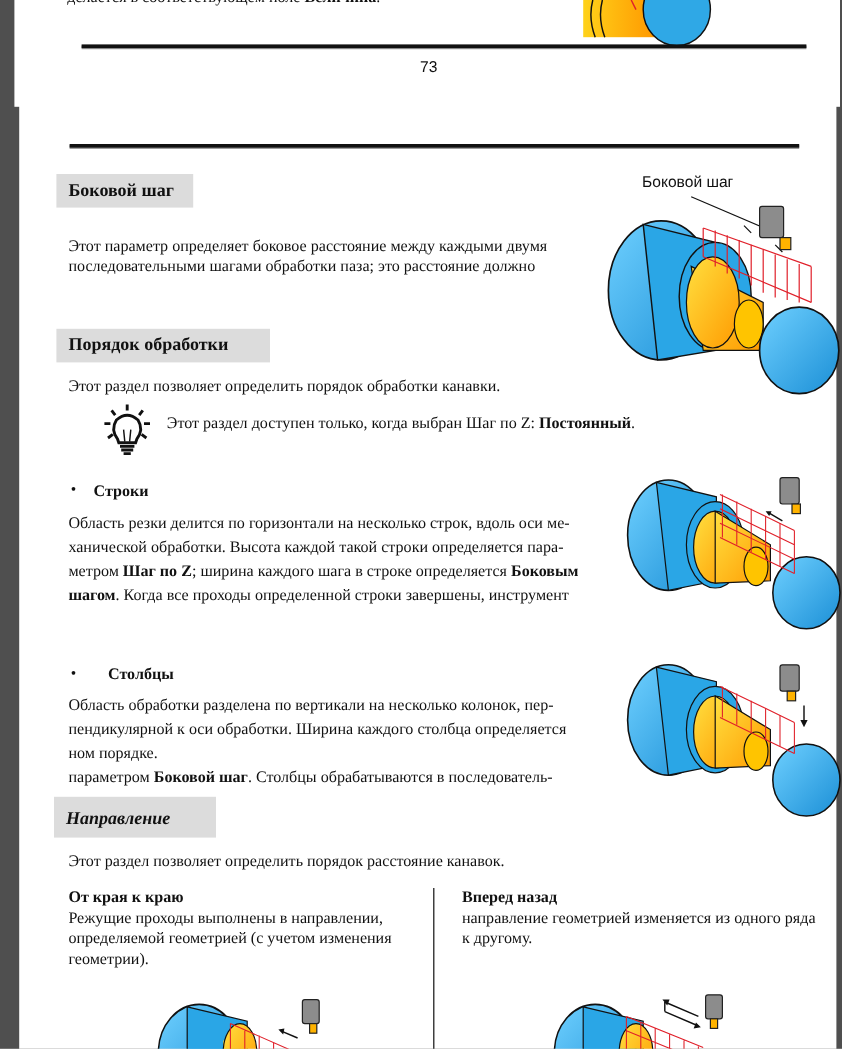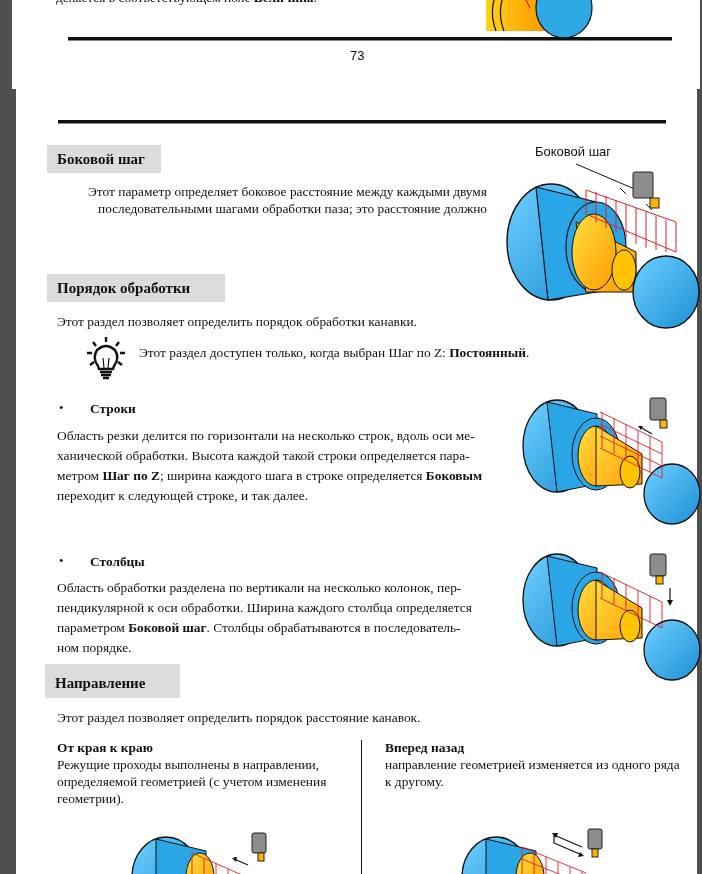--- a/index.html
+++ b/index.html
@@ -37,21 +37,21 @@
     <path d="M40 0 L44 8" stroke="#e0202a" stroke-width="1.2"></path>
   </svg>
   <div class="rule" style="left:56px;top:37px;width:604px;"></div>
   <div class="pnum" style="left:338px;top:48px;">73</div>
 </div>
 
 <div id="page2" class="page">
   <div class="rule" style="left:42px;top:38px;width:608px;"></div>
 
   <div class="hbox" style="left:31px;top:63px;width:94px;">Боковой шаг</div>
-  <div class="txt tight" style="left:41px;top:101px;width:430px;text-align:right;">
+  <div class="txt tight" style="left:41px;top:114px;width:430px;">
     <div>Этот параметр определяет боковое расстояние между каждыми двумя</div>
     <div>последовательными шагами обработки паза; это расстояние должно</div>
   </div>
 
   <div style="position:absolute;left:519px;top:62px;font-family:'Liberation Sans',sans-serif;font-size:13px;">Боковой шаг</div>
   <svg width="220" height="190" style="left:470px;top:60px;">
     <defs>
       <linearGradient id="bg1" x1="0" y1="0" x2="1" y2="1">
           <stop offset="0" stop-color="#6fd0ff"></stop>
           <stop offset="1" stop-color="#1b8fd6"></stop>
@@ -87,26 +87,26 @@
       <path d="M12 30 Q6 22 11 14 Q20 6 29 14 Q34 22 28 30 L27 33 L13 33 Z" fill="#fff"></path>
       <path d="M17 22 L18 32 M23 22 L22 32" stroke-width="1.2"></path>
       <path d="M14 36 L26 36 M15 39 L25 39 M17 42 L23 42"></path>
     </g>
   </svg>
   <div class="txt" style="left:123px;top:261px;">
     <span>Этот раздел доступен только, когда выбран Шаг по Z: </span><span class="b">Постоянный</span><span>.</span>
   </div>
 
   <div class="bullet" style="left:43px;top:318px;">•</div>
-  <div class="txt b" style="left:62px;top:317px;margin-left:12px;">Строки</div>
+  <div class="txt b" style="left:62px;top:317px;">Строки</div>
   <div class="txt" style="left:41px;top:344px;width:450px;">
     <div>Область резки делится по горизонтали на несколько строк, вдоль оси ме-</div>
     <div>ханической обработки. Высота каждой такой строки определяется пара-</div>
     <div><span>метром </span><span class="b">Шаг по Z</span><span>; ширина каждого шага в строке определяется </span><span class="b">Боковым</span></div>
-    <div>переходит к следующей строке, и так далее.</div>
+    <div><span class="b">шагом</span><span>. Когда все проходы определенной строки завершены, инструмент</span></div>
   </div>
 
   <svg width="190" height="140" style="left:496px;top:302px;">
     <defs>
       <linearGradient id="bg2" x1="0" y1="0" x2="1" y2="1">
           <stop offset="0" stop-color="#6fd0ff"></stop>
           <stop offset="1" stop-color="#1b8fd6"></stop>
         </linearGradient>
       <linearGradient id="yg2" x1="0" y1="0" x2="1" y2="1">
           <stop offset="0" stop-color="#ffe040"></stop>
@@ -128,43 +128,43 @@
     <path d="M126 42 L131 42 L129 46 Z" fill="#111"></path>
     <rect x="138" y="14" width="16" height="22" rx="2" fill="#8c8c8c" stroke="#222"></rect>
     <rect x="148" y="36" width="7" height="8" fill="#ffb300" stroke="#222"></rect>
   </svg>
 
   <div class="bullet" style="left:43px;top:471px;">•</div>
   <div class="txt b" style="left:74px;top:470px;">Столбцы</div>
   <div class="txt" style="left:41px;top:496px;width:450px;">
     <div>Область обработки разделена по вертикали на несколько колонок, пер-</div>
     <div>пендикулярной к оси обработки. Ширина каждого столбца определяется</div>
+    <div>ном порядке.</div>
     <div><span>параметром </span><span class="b">Боковой шаг</span><span>. Столбцы обрабатываются в последователь-</span></div>
-    <div>ном порядке.</div>
   </div>
 
   <svg width="190" height="150" style="left:496px;top:456px;">
     <ellipse cx="45" cy="62" rx="34" ry="46" fill="url(#bg2)" stroke="#111" stroke-width="1.3"></ellipse>
     <path d="M35 18 L85 30 L85 100 L45 108 Z" fill="#2aa6e6" stroke="#111"></path>
     <ellipse cx="84" cy="70" rx="24" ry="36" fill="#2aa6e6" stroke="#111"></ellipse>
     <ellipse cx="84" cy="72" rx="18" ry="30" fill="url(#yg2)" stroke="#111"></ellipse>
     <path d="M84 42 L130 70 L130 100 L84 102 Z" fill="url(#yg2)" stroke="#111"></path>
     <ellipse cx="118" cy="88" rx="10" ry="16" fill="#ffc400" stroke="#111"></ellipse>
     <ellipse cx="160" cy="112" rx="28" ry="30" fill="url(#bg2)" stroke="#111" stroke-width="1.3"></ellipse>
     <g stroke="#e0202a" stroke-width="0.9" fill="none">
       <path d="M88 34 L150 64 M88 60 L150 90"></path>
       <path d="M90 34 L90 60 M102 40 L102 66 M114 46 L114 72 M126 52 L126 78 M138 58 L138 84 M150 64 L150 90"></path>
     </g>
     <path d="M158 50 L158 64" stroke="#111" stroke-width="1.2"></path>
     <path d="M155 62 L161 62 L158 68 Z" fill="#111"></path>
     <rect x="138" y="16" width="16" height="22" rx="2" fill="#8c8c8c" stroke="#222"></rect>
     <rect x="144" y="38" width="7" height="8" fill="#ffb300" stroke="#222"></rect>
   </svg>
 
-  <div class="hbox" style="left:29px;top:582px;width:115px;line-height:30px;padding-top:4px;">Направление</div>
+  <div class="hbox" style="left:29px;top:582px;width:115px;line-height:30px;padding-top:4px;font-style:italic;">Направление</div>
   <div class="txt" style="left:41px;top:626px;">Этот раздел позволяет определить порядок расстояние канавок.</div>
 
   <div class="txt tight" style="left:41px;top:657px;width:300px;">
     <div class="b">От края к краю</div>
     <div>Режущие проходы выполнены в направлении,</div>
     <div>определяемой геометрией (с учетом изменения</div>
     <div>геометрии).</div>
   </div>
   <div class="vline" style="left:345px;top:658px;height:140px;"></div>
   <div class="txt tight" style="left:369px;top:657px;width:310px;">

